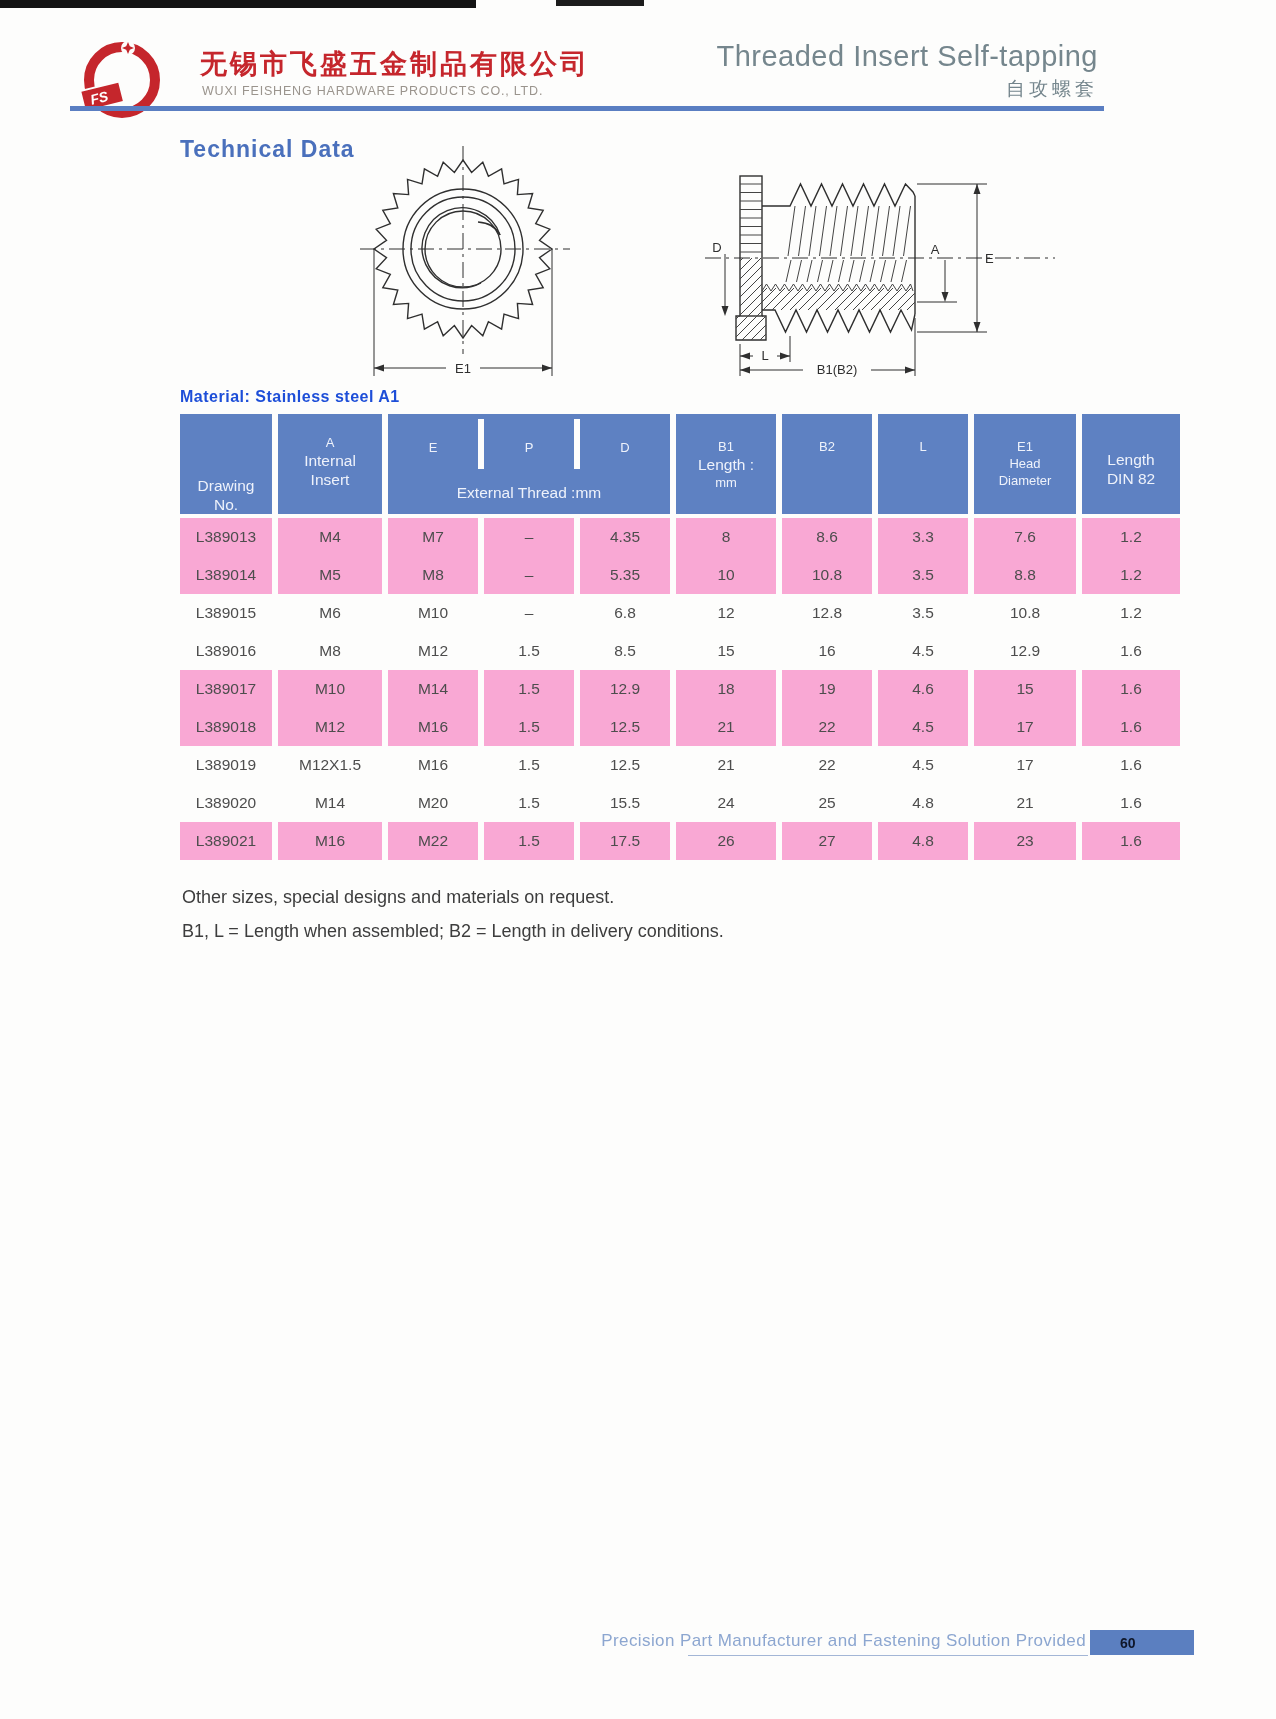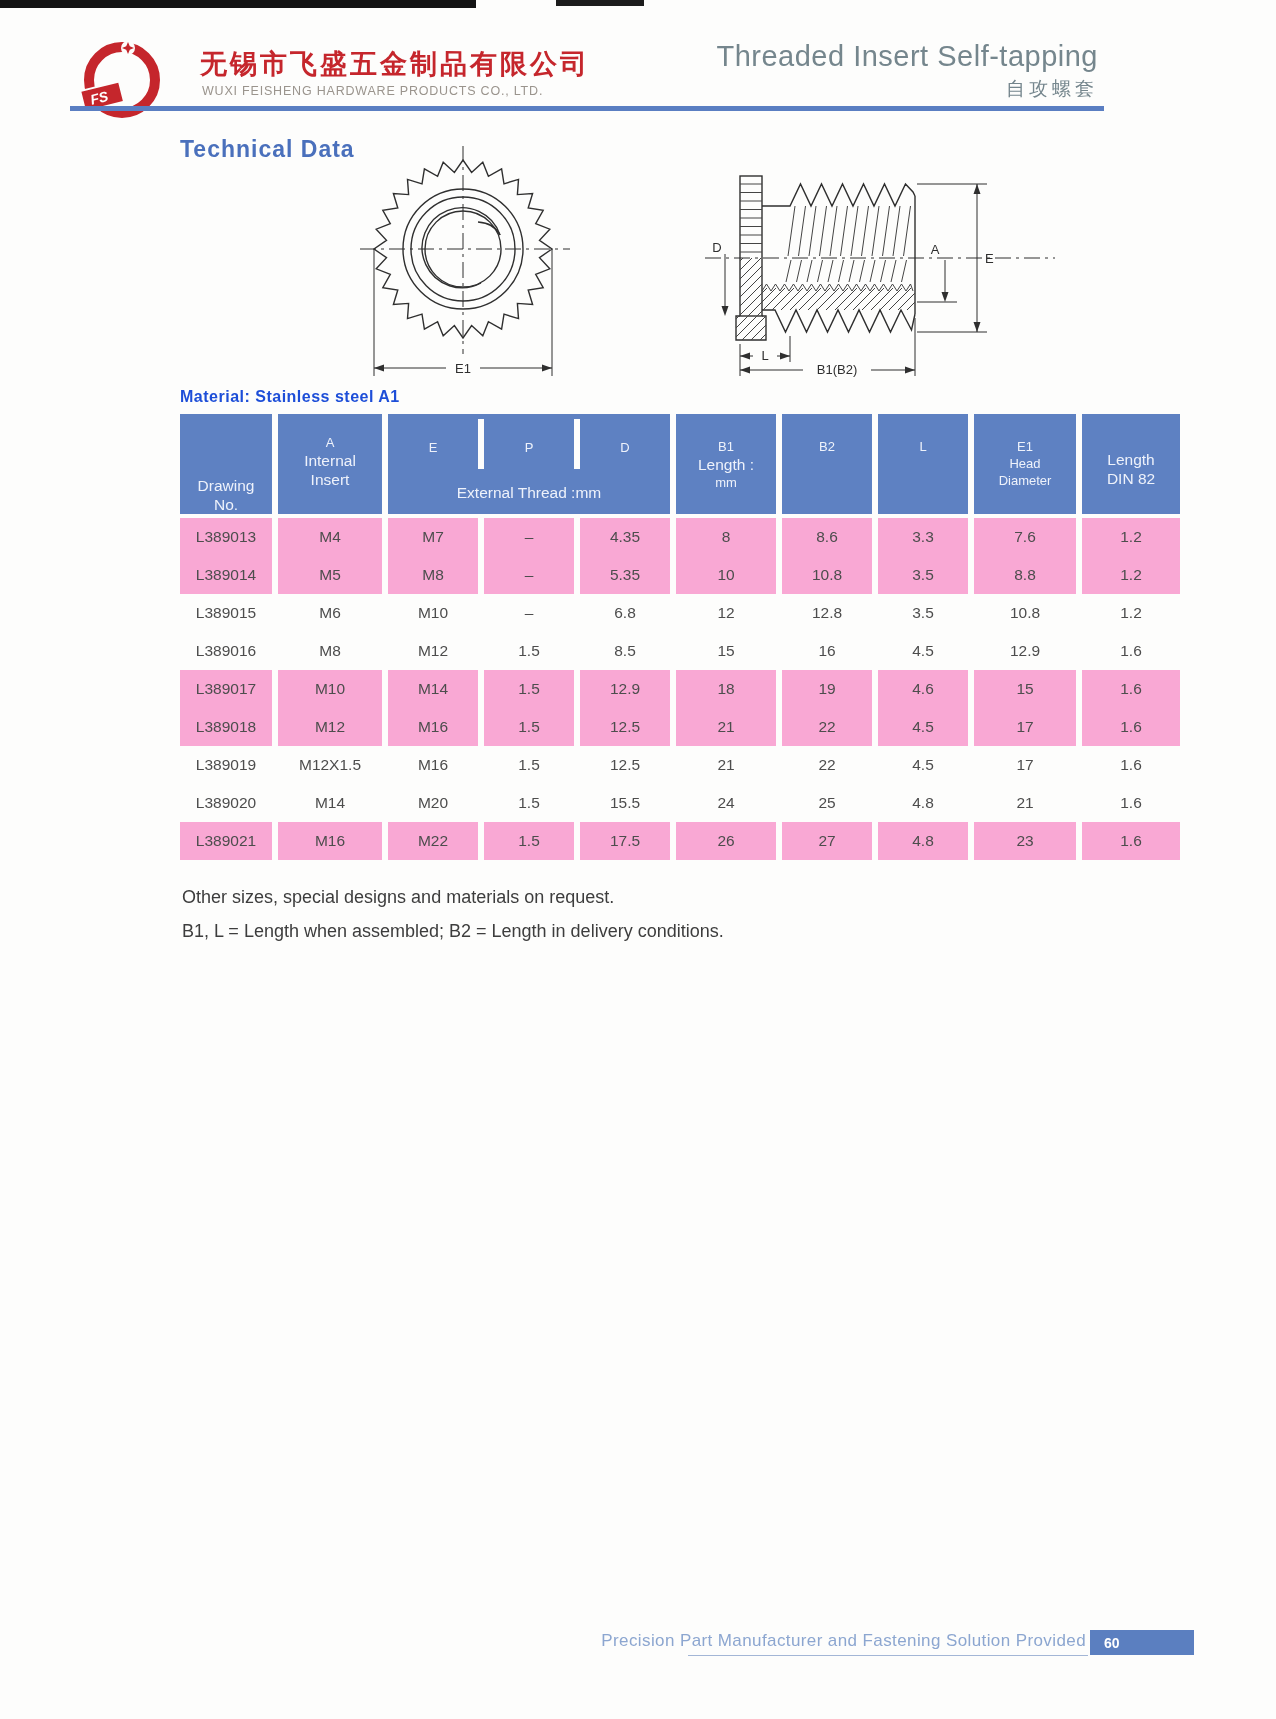--- a/index.html
+++ b/index.html
@@ -53,21 +53,21 @@
   .tr.shaded .td{background:#f9a8d4;}
 
   .notes{position:absolute;left:182px;top:880px;font-size:18px;color:#3d3d3d;line-height:34px;}
   .notes p{margin:0;}
 
   
   .footer-text{position:absolute;right:190px;top:1631px;font-size:17px;color:#8ca6d0;
                letter-spacing:0.4px;white-space:nowrap;}
   .footer-underline{position:absolute;left:688px;top:1655px;width:400px;height:1px;background:#a3b6d6;}
   .page-badge{position:absolute;left:1090px;top:1630px;width:104px;height:25px;background:#5b7fc0;
-              color:#ffffff;display:flex;align-items:center;padding-left:14px;box-sizing:border-box;
+              color:#0f172a;display:flex;align-items:center;padding-left:30px;box-sizing:border-box;
               font-size:14px;font-weight:bold;}
 </style>
 </head>
 <body>
 
 <div class="page">
 
   <div class="strip1"></div>
   <div class="strip2"></div>
 

